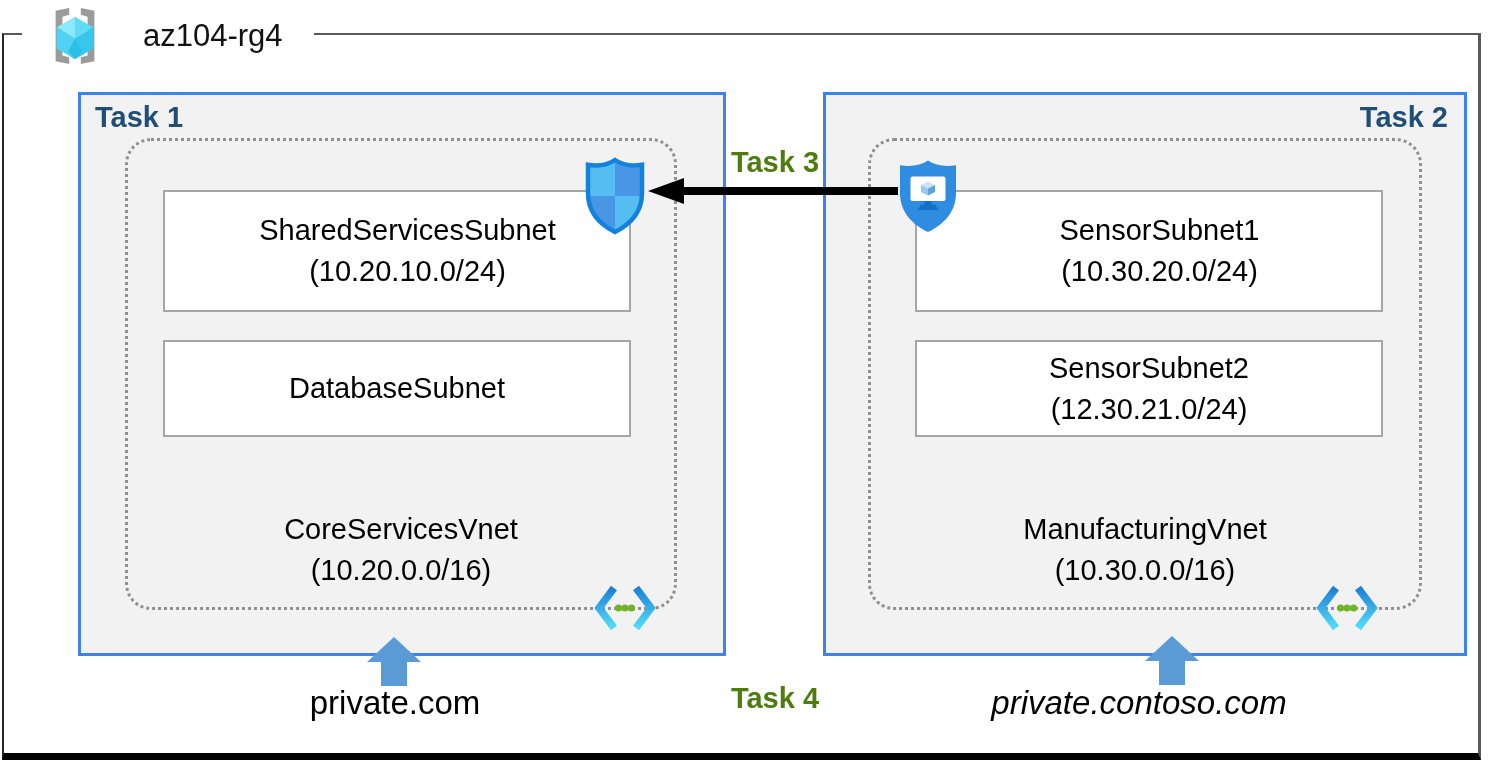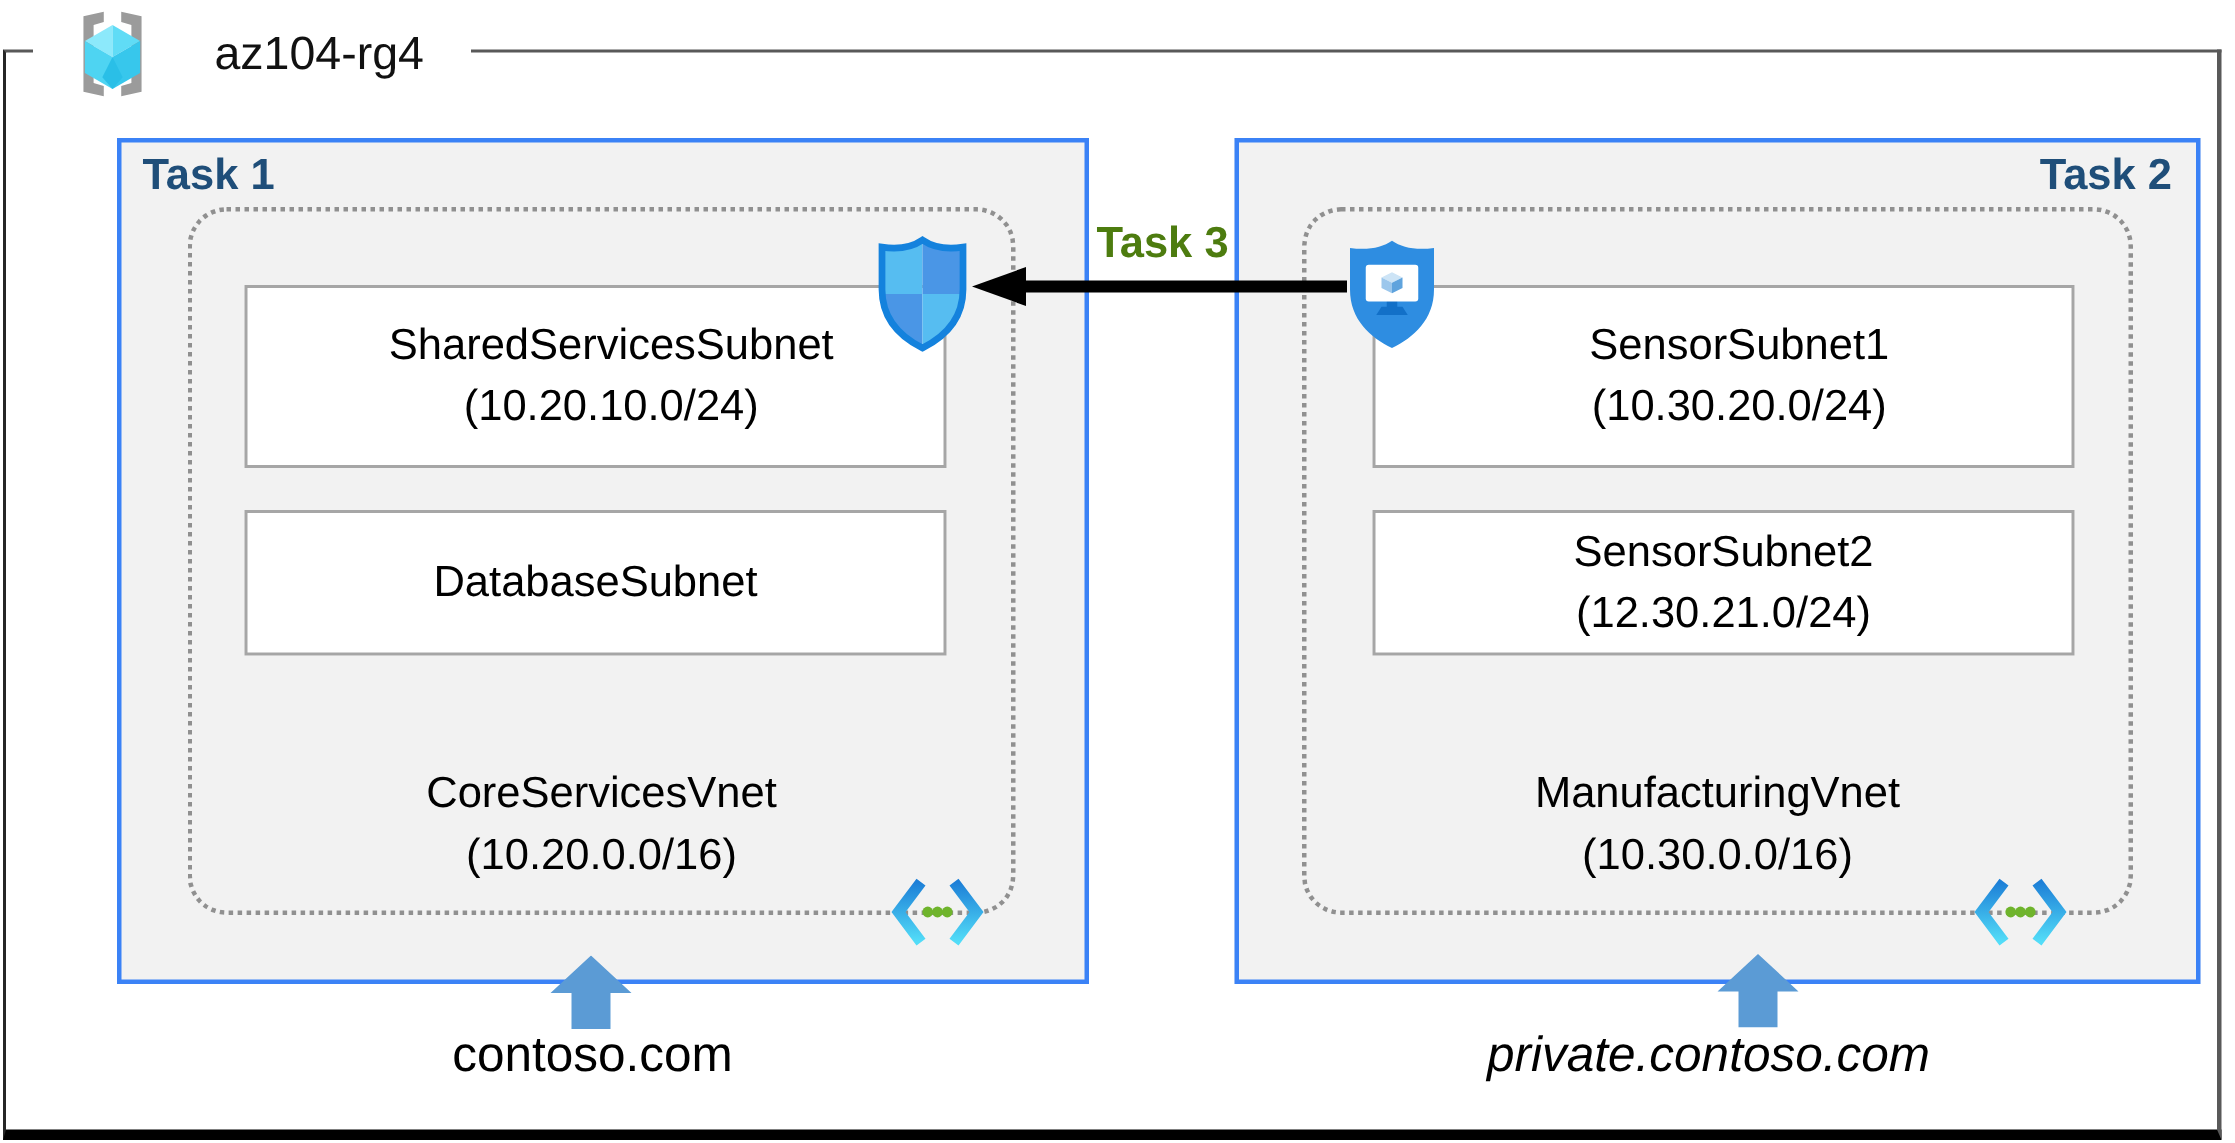--- a/index.html
+++ b/index.html
@@ -165,16 +165,17 @@
     <polygon points="24,27 31,30.5 31,37.5 24,34" fill="#9CC7EC"></polygon>
     <polygon points="38,27 31,30.5 31,37.5 38,34" fill="#5FA3DD"></polygon>
   </svg>
 
   <svg class="abs dns-arrow la" viewBox="0 0 56 49">
     <polygon points="28,0 55,25 41,25 41,49 15,49 15,25 1,25" fill="#5B9BD5"></polygon>
   </svg>
   <svg class="abs dns-arrow ra" viewBox="0 0 56 49">
     <polygon points="28,0 55,25 41,25 41,49 15,49 15,25 1,25" fill="#5B9BD5"></polygon>
   </svg>
-  <div class="abs dns-label ll">contoso.com</div>
+  <div class="abs mid-label task4-label">Task 4</div>
+  <div class="abs dns-label ll">private.com</div>
   <div class="abs dns-label rl">private.contoso.com</div>
 
 </div>
 
 </body></html>

